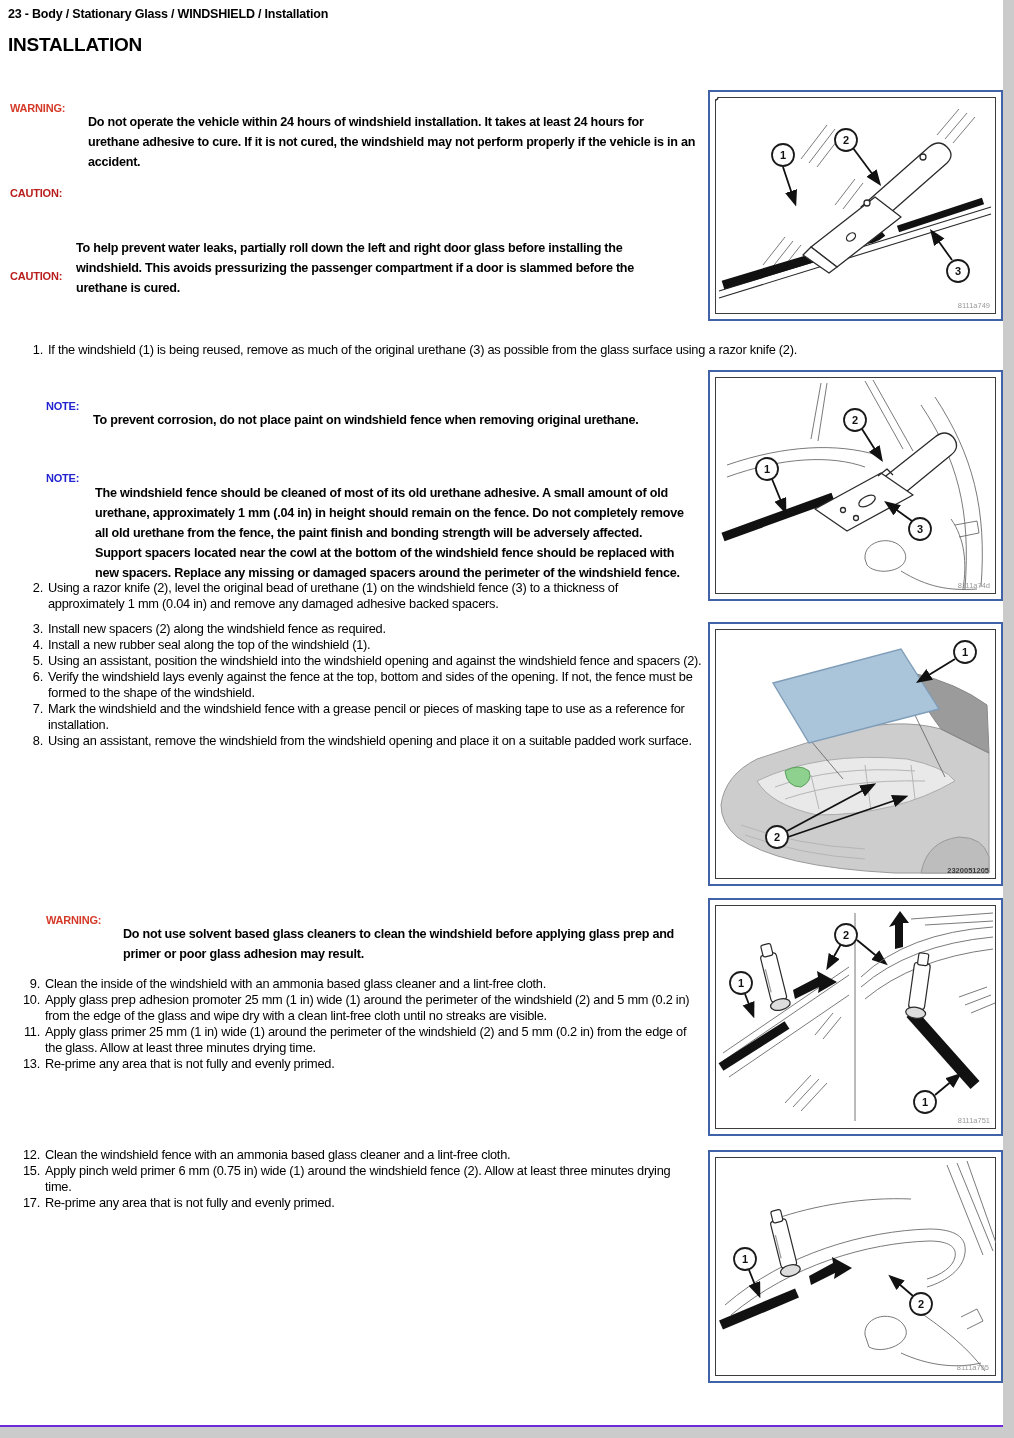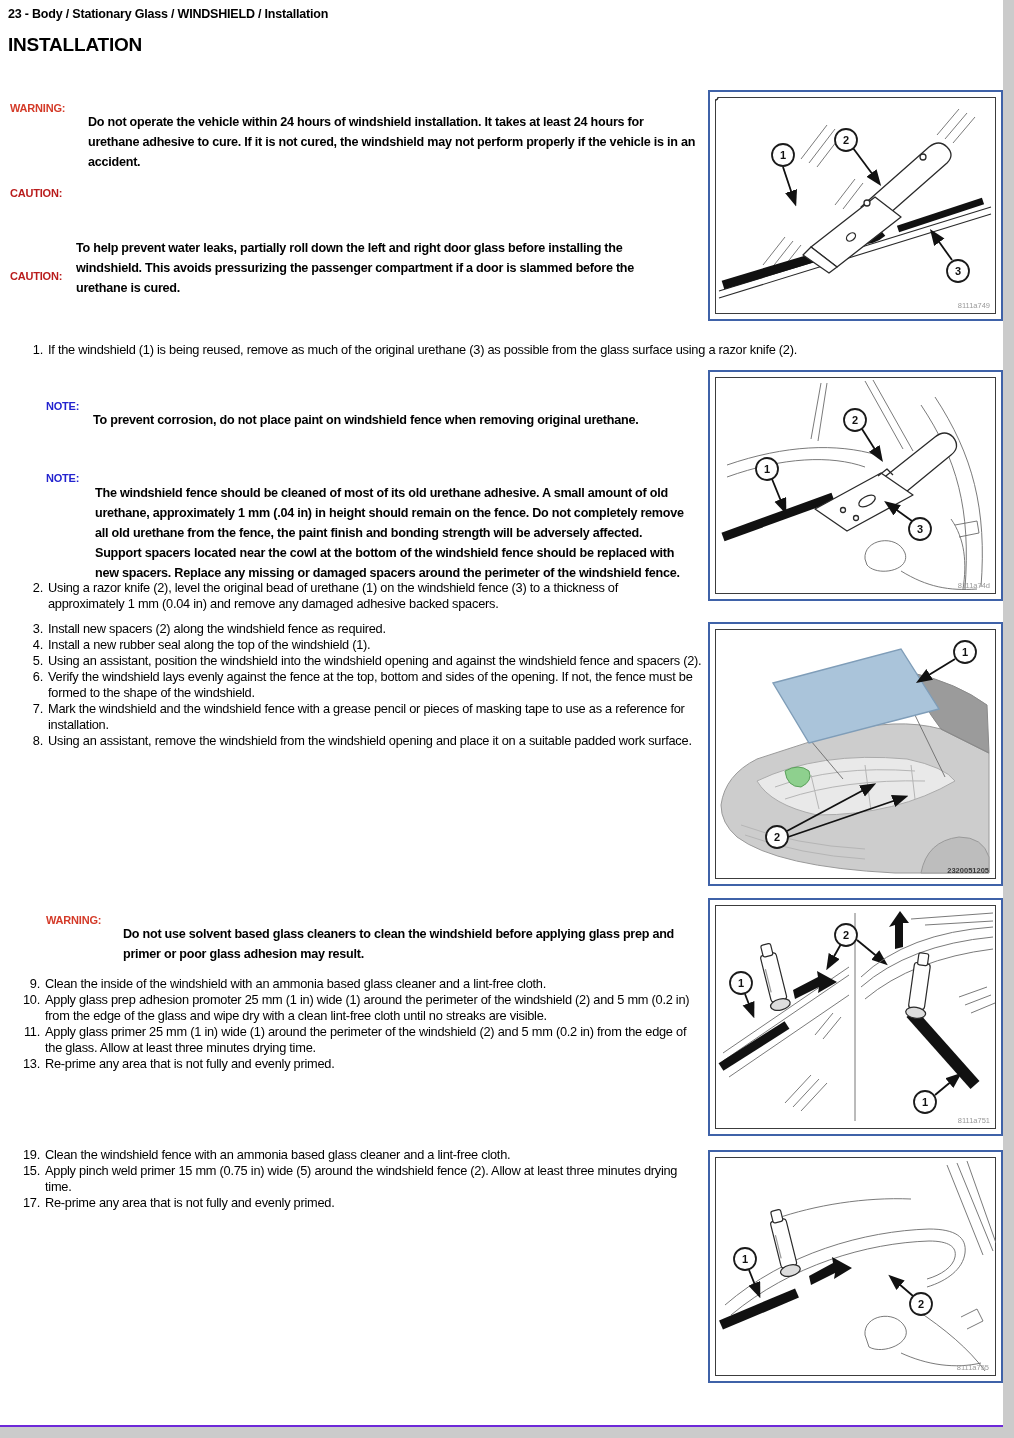--- a/index.html
+++ b/index.html
@@ -117,26 +117,26 @@
         <span class="txt">Apply glass primer 25 mm (1 in) wide (1) around the perimeter of the windshield (2) and 5 mm (0.2 in) from the edge of the glass. Allow at least three minutes drying time.</span>
       </div>
     <div class="step">
         <span class="num num-w22">13.</span>
         <span class="txt">Re-prime any area that is not fully and evenly primed.</span>
       </div>
   </div>
 
   <div class="abs steps-block" style="left:18px;top:1147px;width:680px;">
     <div class="step">
-        <span class="num num-w22">19.</span>
+        <span class="num num-w22">12.</span>
         <span class="txt">Clean the windshield fence with an ammonia based glass cleaner and a lint-free cloth.</span>
       </div>
     <div class="step">
         <span class="num num-w22">15.</span>
-        <span class="txt">Apply pinch weld primer 15 mm (0.75 in) wide (5) around the windshield fence (2). Allow at least three minutes drying time.</span>
+        <span class="txt">Apply pinch weld primer 6 mm (0.75 in) wide (1) around the windshield fence (2). Allow at least three minutes drying time.</span>
       </div>
     <div class="step">
         <span class="num num-w22">17.</span>
         <span class="txt">Re-prime any area that is not fully and evenly primed.</span>
       </div>
   </div>
 
   <div class="fig" style="top:90px;height:231px;">
     <svg width="281" height="217" viewBox="0 0 281 217">
       <defs>

